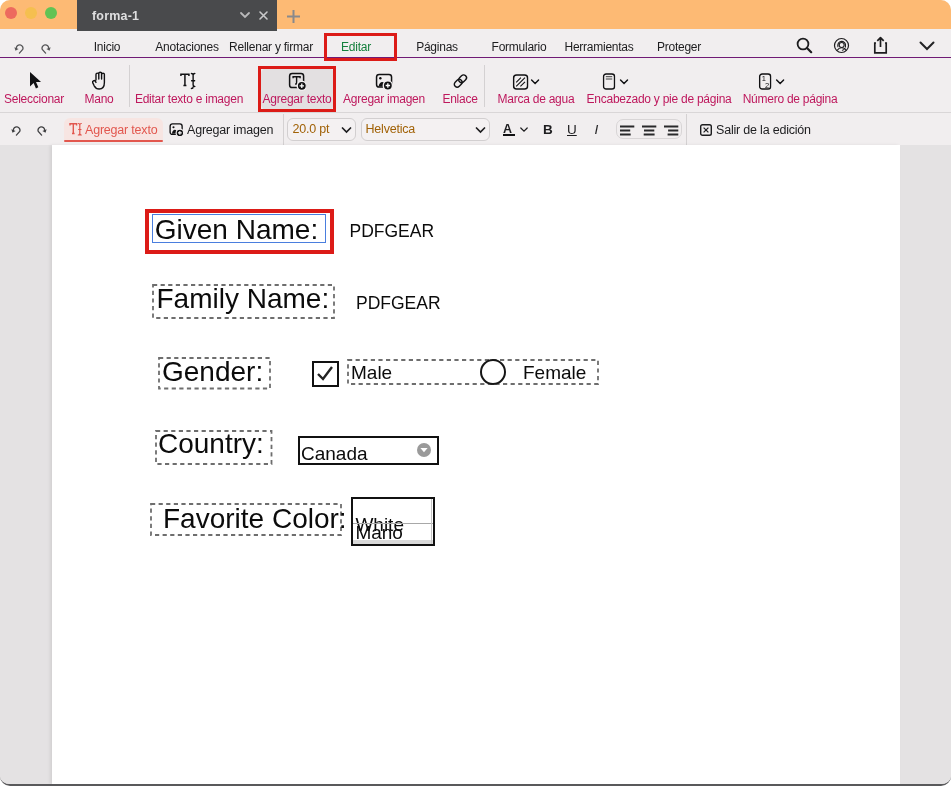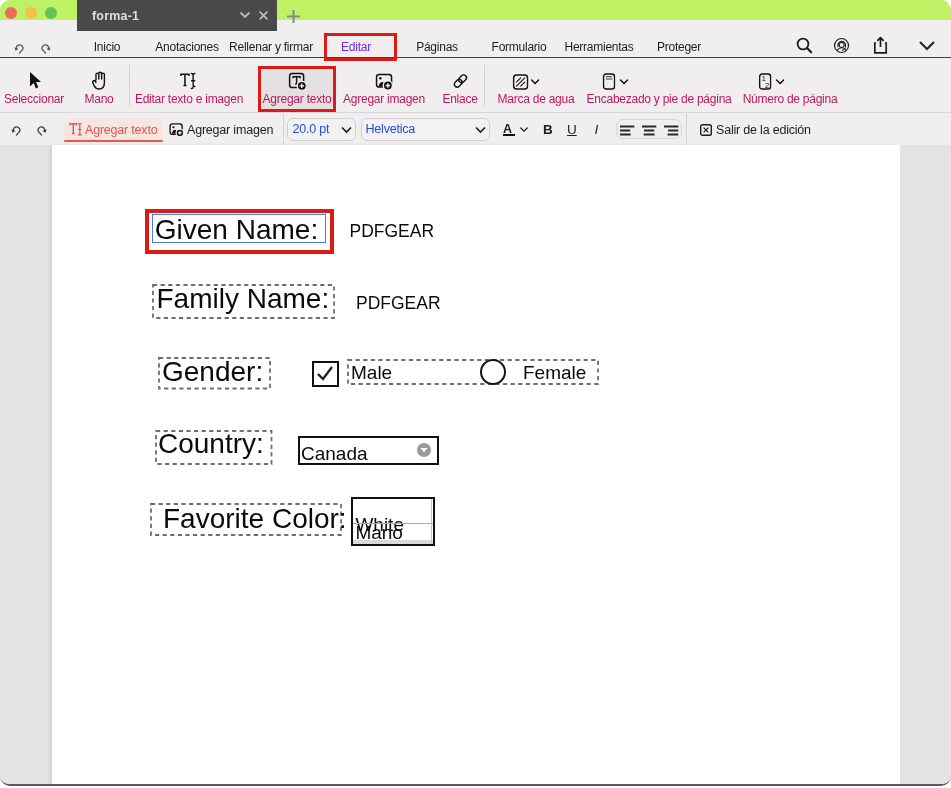--- a/index.html
+++ b/index.html
@@ -1,36 +1,36 @@
 <!DOCTYPE html>
 <html><head>
 <meta charset="utf-8">
 <style>
   * { margin:0; padding:0; box-sizing:border-box; }
   html,body { width:951px; height:788px; background:#ffffff; font-family:"Liberation Sans",sans-serif; }
   body { position:relative; overflow:hidden; }
   .win { position:absolute; left:0; top:0; width:951px; height:786px; border-radius:10px; overflow:hidden; background:#f1eeef; border-bottom:2px solid #59595b; }
   .abs { position:absolute; }
   
-  .titlebar { position:absolute; left:0; top:0; width:951px; height:20px; background:#bef264; }
+  .titlebar { position:absolute; left:0; top:0; width:951px; height:29px; background:#fdba74; }
   .light { position:absolute; top:7px; width:12px; height:12px; border-radius:50%; }
   .tab { position:absolute; left:77px; top:0; width:200px; height:31px; background:#494a4c; }
   .tabtitle { position:absolute; left:15px; top:9px; font-size:12.5px; font-weight:bold; color:#dfdfe0; letter-spacing:0.2px; }
   
   .menurow { position:absolute; left:0; top:33px; width:951px; height:25px; background:#f1eeef; border-bottom:1px solid #701a75; }
   .mitem { position:absolute; top:6.5px; transform:translateX(-50%); font-size:12px; letter-spacing:-0.25px; color:#1d1d1f; white-space:nowrap; }
   
   .toolrow { position:absolute; left:0; top:59px; width:951px; height:54px; background:#f1eeef; border-bottom:1px solid #d9d6d7; }
   .tbtn { position:absolute; transform:translateX(-50%); text-align:center; white-space:nowrap; }
   .tbtn > svg { margin:1.5px auto 1.5px !important; }
   .tlabel { font-size:12px; letter-spacing:-0.25px; color:#be185d; }
   .vsep { position:absolute; width:1px; background:#d4d1d2; }
   
   .editrow { position:absolute; left:0; top:114px; width:951px; height:31px; background:#f1eeef; }
-  .combo { position:absolute; top:4px; height:23px; border:1px solid #d2cfd0; border-radius:6px; background:#f4f1f2; font-size:12.5px; letter-spacing:-0.2px; color:#1d4ed8; }
+  .combo { position:absolute; top:4px; height:23px; border:1px solid #d2cfd0; border-radius:6px; background:#f4f1f2; font-size:12.5px; letter-spacing:-0.2px; color:#a16207; }
   
   .doc { position:absolute; left:0; top:145px; width:951px; height:639px; background:#e4e2e3; }
   .page { position:absolute; left:52px; top:0; width:848px; height:639px; background:#ffffff; box-shadow:-2px 0 3px rgba(0,0,0,0.08); }
   .lbl { position:absolute; font-size:28px; color:#0b0b0b; white-space:nowrap; line-height:1; }
   .sm { position:absolute; font-size:19px; color:#0b0b0b; white-space:nowrap; line-height:1; }
   .redbox { position:absolute; border:4px solid #dc1b17; }
   svg { display:block; }
 </style>
 </head>
 <body>
@@ -59,21 +59,21 @@
         <path d="M2.4 6.6 A3.3 3.3 0 1 1 8.7 7.5 L5.4 11.1" stroke="#565658" stroke-width="1.3" fill="none" stroke-linecap="round"></path>
         <path d="M0.4 5.2 L1.5 8.7 L4.6 6.9 Z" fill="#565658"></path>
       </svg>
     <svg class="abs" style="left:39px;top:9px" width="12" height="12" viewBox="0 0 12 12">
         <path d="M9.6 6.6 A3.3 3.3 0 1 0 3.3 7.5 L6.6 11.1" stroke="#565658" stroke-width="1.3" fill="none" stroke-linecap="round"></path>
         <path d="M11.6 5.2 L10.5 8.7 L7.4 6.9 Z" fill="#565658"></path>
       </svg>
     <div class="mitem" style="left:107px">Inicio</div>
     <div class="mitem" style="left:187px">Anotaciones</div>
     <div class="mitem" style="left:271px">Rellenar y firmar</div>
-    <div class="mitem" style="left:356px; color:#6d28d9;">Editar</div>
+    <div class="mitem" style="left:356px; color:#15803d;">Editar</div>
     <div class="mitem" style="left:437px">Páginas</div>
     <div class="mitem" style="left:519px">Formulario</div>
     <div class="mitem" style="left:599px">Herramientas</div>
     <div class="mitem" style="left:679px">Proteger</div>
 
     <svg class="abs" style="left:796px;top:4px" width="17" height="17" viewBox="0 0 17 17">
         <circle cx="7" cy="7" r="5.4" stroke="#1d1d1f" stroke-width="1.8" fill="none"></circle>
         <path d="M11 11 L15.2 15.2" stroke="#1d1d1f" stroke-width="2.2" stroke-linecap="round"></path>
       </svg>
 

